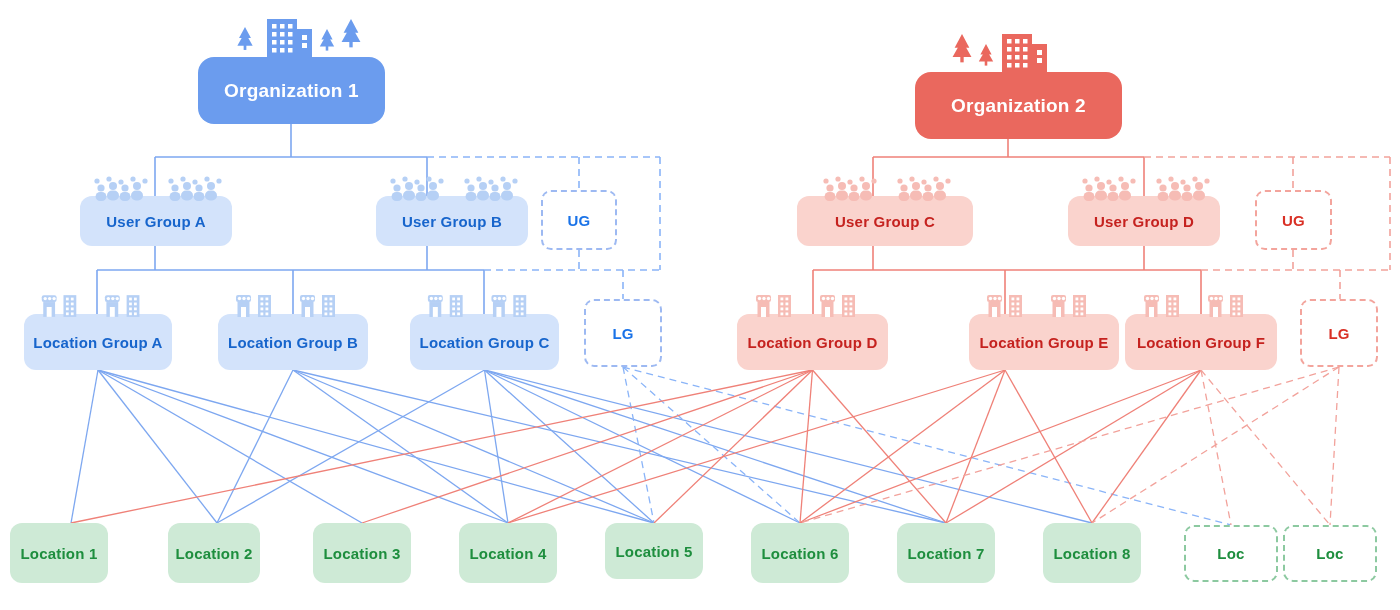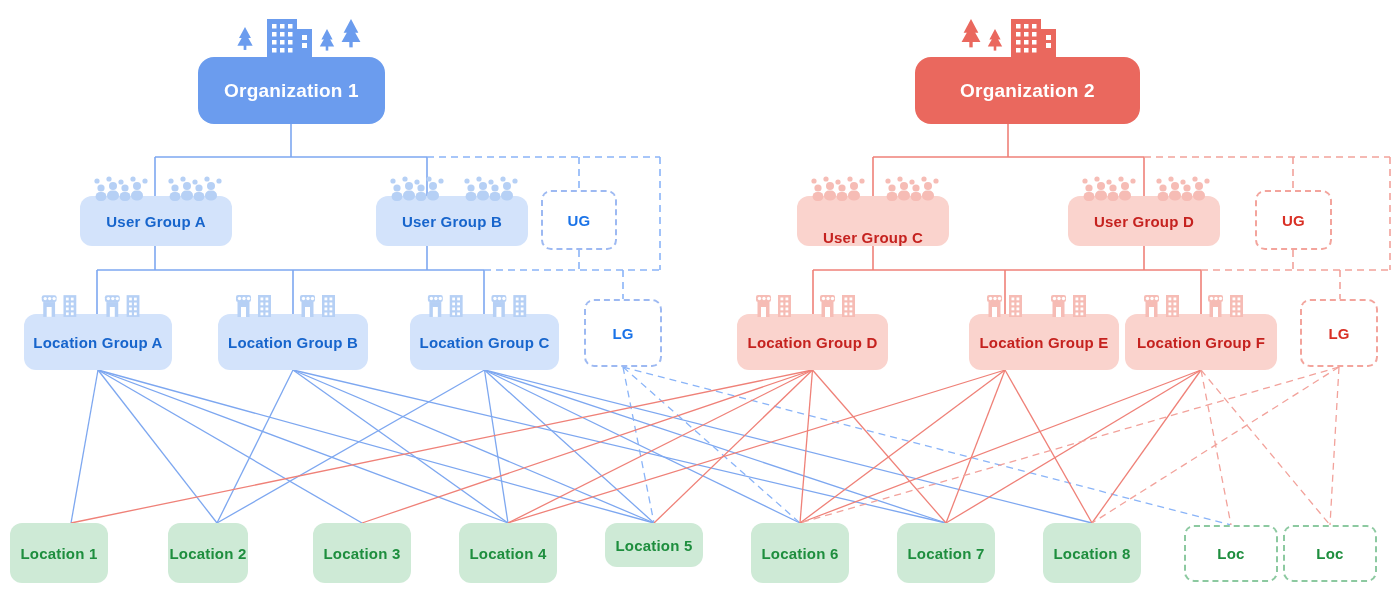--- a/index.html
+++ b/index.html
@@ -132,21 +132,21 @@
             </g>
             <g fill="#6b9cee">
   <polygon points="144,8 136.65,21.65 151.35,21.65"></polygon>
   <polygon points="144,14.3 134.55,31.1 153.45,31.1"></polygon>
   <rect x="142.32" y="30.05" width="3.3600000000000003" height="6.300000000000001"></rect>
             </g>
           </svg>
         </div>
         <span class="lbl">Organization 1</span>
       </div>
-      <div class="node org theme-red" style="left: 915px; top: 57px; width: 225px; height: 67px;">
+      <div class="node org theme-red" style="left: 915px; top: 72px; width: 207px; height: 67px;">
         <div class="topicon" style="top: -46px;">
           <svg width="170" height="50" viewBox="0 0 170 50">
             <g fill="#ea685e">
   <polygon points="28,8 20.65,21.65 35.35,21.65"></polygon>
   <polygon points="28,14.3 18.549999999999997,31.1 37.45,31.1"></polygon>
   <rect x="26.32" y="30.05" width="3.3600000000000003" height="6.300000000000001"></rect>
             </g>
             <g fill="#ea685e">
   <polygon points="52,18 46.4,28.4 57.6,28.4"></polygon>
   <polygon points="52,22.8 44.8,35.6 59.2,35.6"></polygon>
@@ -236,21 +236,21 @@
             <rect x="112.6" y="18.05" width="10.8" height="9" rx="4.5" fill="#b6d0f5"></rect>
             <circle cx="130" cy="12" r="4" fill="#b6d0f5"></circle>
             <rect x="124" y="16.5" width="12" height="10" rx="5" fill="#b6d0f5"></rect>
           </svg>
         </div>
         <span class="lbl">User Group B</span>
       </div>
       <div class="node dashedbox theme-blue" style="left: 541px; top: 190px; width: 76px; height: 60px;">
         <span class="lbl">UG</span>
       </div>
-      <div class="node soft theme-red" style="left: 797px; top: 196px; width: 152px; height: 50px; align-items: flex-end;">
+      <div class="node soft theme-red" style="left: 797px; top: 196px; width: 176px; height: 50px;">
         <div class="topicon" style="top: -22px;">
           <svg width="150" height="29" viewBox="0 0 150 29">
             <circle cx="16" cy="7" r="2.6" fill="#f6bcb5"></circle>
             <circle cx="28" cy="5" r="2.6" fill="#f6bcb5"></circle>
             <circle cx="40" cy="8" r="2.6" fill="#f6bcb5"></circle>
             <circle cx="52" cy="5" r="2.6" fill="#f6bcb5"></circle>
             <circle cx="64" cy="7" r="2.6" fill="#f6bcb5"></circle>
             <circle cx="20" cy="14" r="3.6" fill="#f6bcb5"></circle>
             <rect x="14.6" y="18.05" width="10.8" height="9" rx="4.5" fill="#f6bcb5"></rect>
             <circle cx="32" cy="12" r="4" fill="#f6bcb5"></circle>
@@ -584,30 +584,30 @@
           </svg>
         </div>
         <span class="lbl">Location Group F</span>
       </div>
       <div class="node dashedbox theme-red" style="left: 1300px; top: 299px; width: 78px; height: 68px;">
         <span class="lbl">LG</span>
       </div>
       <div class="node soft theme-green" style="left: 10px; top: 523px; width: 98px; height: 60px;">
         <span class="lbl">Location 1</span>
       </div>
-      <div class="node soft theme-green" style="left: 168px; top: 523px; width: 80px; height: 60px;">
+      <div class="node soft theme-green" style="left: 168px; top: 523px; width: 92px; height: 60px;">
         <span class="lbl">Location 2</span>
       </div>
       <div class="node soft theme-green" style="left: 313px; top: 523px; width: 98px; height: 60px;">
         <span class="lbl">Location 3</span>
       </div>
       <div class="node soft theme-green" style="left: 459px; top: 523px; width: 98px; height: 60px;">
         <span class="lbl">Location 4</span>
       </div>
-      <div class="node soft theme-green" style="left: 605px; top: 523px; width: 98px; height: 44px;">
+      <div class="node soft theme-green" style="left: 605px; top: 523px; width: 98px; height: 56px;">
         <span class="lbl">Location 5</span>
       </div>
       <div class="node soft theme-green" style="left: 751px; top: 523px; width: 98px; height: 60px;">
         <span class="lbl">Location 6</span>
       </div>
       <div class="node soft theme-green" style="left: 897px; top: 523px; width: 98px; height: 60px;">
         <span class="lbl">Location 7</span>
       </div>
       <div class="node soft theme-green" style="left: 1043px; top: 523px; width: 98px; height: 60px;">
         <span class="lbl">Location 8</span>

